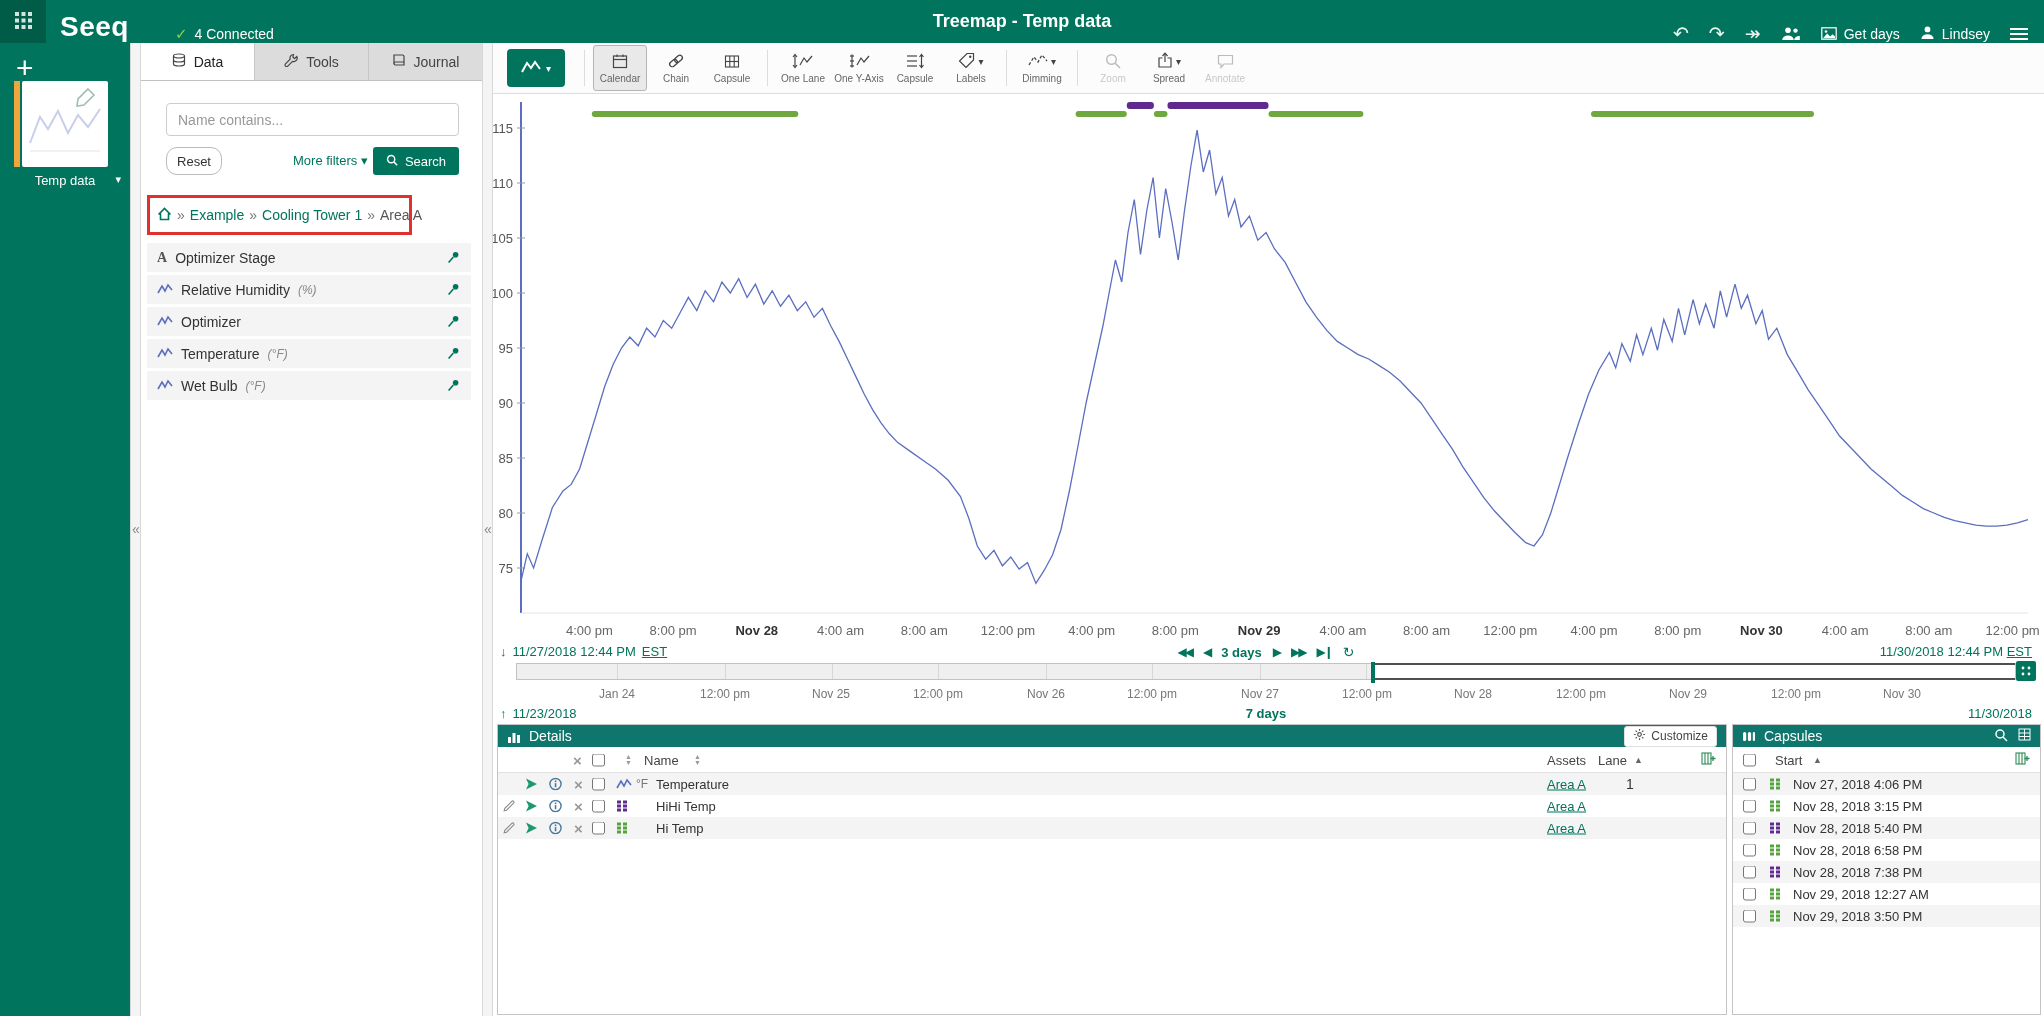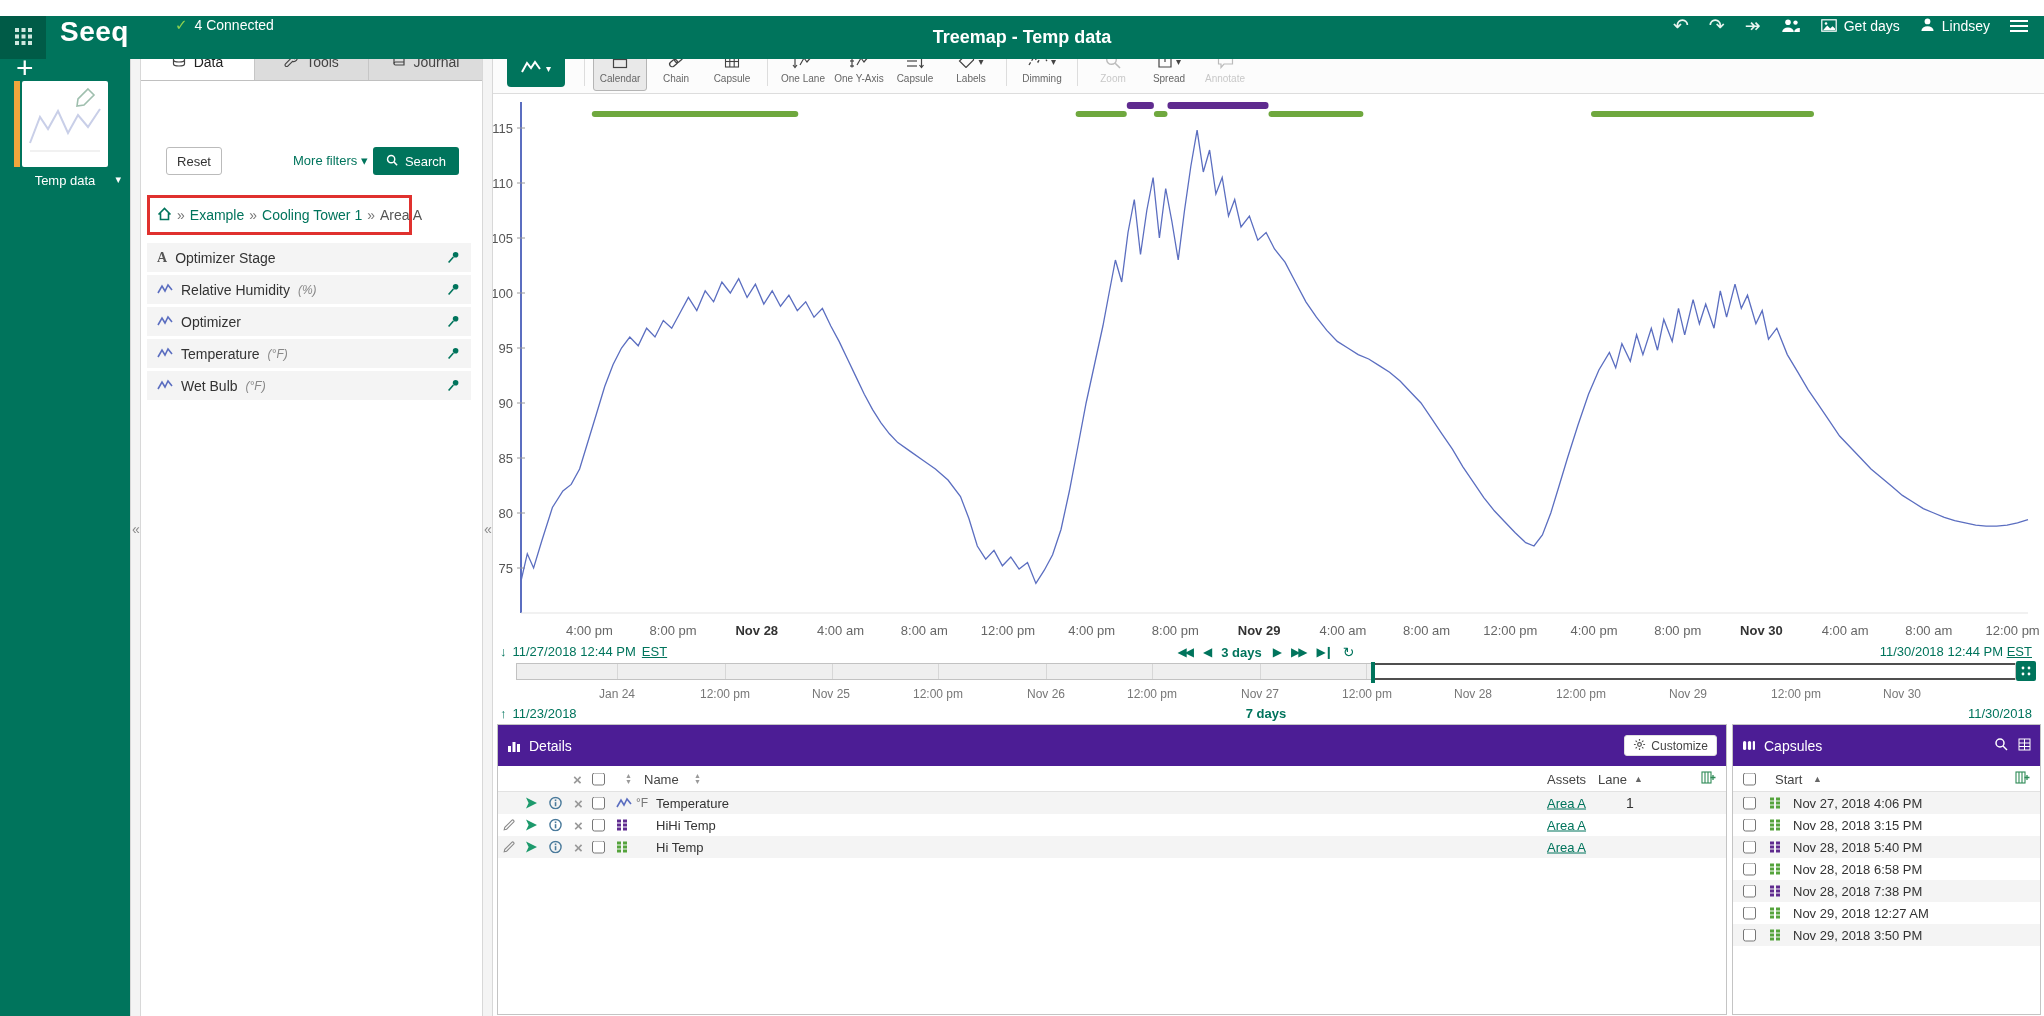--- a/index.html
+++ b/index.html
@@ -1,19 +1,19 @@
 <!DOCTYPE html>
 <html><head>
 <meta charset="utf-8">
 <style>
 *{margin:0;padding:0;box-sizing:border-box}
 body{font-family:"Liberation Sans","DejaVu Sans",sans-serif;background:#ddd}
 #app{position:relative;width:2044px;height:1016px;background:#fff;overflow:hidden;font-size:14px;color:#333}
 
-.topbar{position:absolute;left:0;top:16px;width:2044px;height:43px;background:#00745c;display:flex;align-items:flex-start;color:#fff;z-index:30}
+.topbar{position:absolute;left:0;top:0;width:2044px;height:43px;background:#00745c;display:flex;align-items:flex-end;color:#fff;z-index:30}
 .apps-btn{width:46px;height:43px;background:#005b47;display:flex;align-items:center;justify-content:center;cursor:pointer;flex:0 0 auto}
 .logo{font-size:28px;font-weight:bold;margin-left:14px;letter-spacing:.5px}
 .connected{display:flex;align-items:center;gap:7px;margin-left:46px;font-size:14px}
 .connected .chk{color:#8fd14f;font-weight:bold;font-size:15px}
 .tb-title{position:absolute;left:50%;top:0;height:43px;display:flex;align-items:center;transform:translateX(-50%);font-weight:bold;font-size:18px;white-space:nowrap}
 .tb-right{margin-left:auto;display:flex;align-items:center;gap:20px;padding-right:16px}
 .tb-ic{font-size:19px;line-height:1;cursor:pointer;display:flex;align-items:center;gap:7px;color:#eaf5f0}
 .tb-ic .lbl{font-size:14px;color:#fff}
 .hamb{display:flex;flex-direction:column;gap:3px;cursor:pointer}
 .hamb i{display:block;width:18px;height:2px;background:#fff}
@@ -28,21 +28,21 @@
 .gutter{position:absolute;top:43px;bottom:0;width:11px;background:#f4f4f4;border-left:1px solid #d8d8d8;border-right:1px solid #d8d8d8;z-index:15}
 .gutter .col{position:absolute;top:478px;left:1px;color:#8a8a8a;font-size:14px;cursor:pointer}
 
 .sidepanel{position:absolute;left:141px;top:43px;width:341px;bottom:0;background:#fff;z-index:10}
 .tabs{height:38px;background:#dcdcdc;display:flex;border-bottom:1px solid #c0c0c0}
 .tab{flex:1;display:flex;align-items:center;justify-content:center;gap:8px;font-size:14px;color:#444;border-right:1px solid #c6c6c6;cursor:pointer}
 .tab:last-child{border-right:none}
 .tab.active{background:#fff;color:#222}
 .search-input{position:absolute;left:25px;top:60px;width:293px;height:33px;border:1px solid #ccc;border-radius:4px;padding:0 11px;font-size:14px;font-family:inherit;color:#333}
 .search-input::placeholder{color:#999}
-.reset-btn{position:absolute;left:25px;top:104px;width:56px;height:28px;background:#fff;border:1px solid #bbb;border-radius:3px;font-size:13px;color:#333;display:flex;align-items:center;justify-content:center;cursor:pointer}
+.reset-btn{position:absolute;left:25px;top:104px;width:56px;height:28px;background:#fff;border:1px solid #bbb;border-radius:11px;font-size:13px;color:#333;display:flex;align-items:center;justify-content:center;cursor:pointer}
 .morefilters{position:absolute;left:152px;top:110px;color:#00745c;font-size:13px;cursor:pointer}
 .search-btn{position:absolute;left:232px;top:104px;width:86px;height:28px;background:#00745c;border:none;border-radius:3px;color:#fff;font-size:13px;display:flex;align-items:center;justify-content:center;gap:7px;cursor:pointer}
 .bcrumb{position:absolute;left:6px;top:152px;width:265px;height:40px;border:3px solid #e0312e;display:flex;align-items:center;gap:5px;padding:0 7px;font-size:14px;white-space:nowrap;background:#fff}
 .bcrumb a{color:#00745c;text-decoration:none;cursor:pointer}
 .bcrumb .sep{color:#777}
 .bcrumb .cur{color:#555}
 .signal-list{position:absolute;left:6px;top:200px;width:324px}
 .sigrow{height:29px;margin-bottom:3px;background:#f4f4f4;display:flex;align-items:center;gap:8px;padding:0 10px;cursor:pointer}
 .sigrow .sname{font-size:14px;color:#333}
 .sigrow .sunit{font-size:12px;color:#888;font-style:italic}
@@ -74,21 +74,21 @@
 .ohand{position:absolute;top:-2px;width:4px;height:21px;background:#00745c;cursor:ew-resize}
 .gripper{position:absolute;left:2016px;top:661px;width:20px;height:20px;background:#00745c;border-radius:2px;cursor:ew-resize;display:flex;align-items:center;justify-content:center}
 #overview-labels{position:absolute;left:0;top:687px;width:2044px;height:15px}
 .olbl{position:absolute;transform:translateX(-50%);font-size:12px;color:#777;white-space:nowrap}
 .rangerow2{position:absolute;left:0;top:706px;width:2044px;height:17px;font-size:13px;color:#00745c}
 .rangerow2 .lft{position:absolute;left:500px;display:flex;gap:6px}
 .rangerow2 .ctr{position:absolute;left:1266px;transform:translateX(-50%);font-weight:bold}
 .rangerow2 .rgt{position:absolute;right:12px}
 
 .panel{position:absolute;top:724px;background:#fff;border:1px solid #c4c4c4}
-.panel-head{height:41px;background:#4c1d95;color:#fff;display:flex;align-items:center;gap:8px;padding:0 9px;font-size:14px}
+.panel-head{height:22px;background:#0f766e;color:#fff;display:flex;align-items:center;gap:8px;padding:0 9px;font-size:14px}
 .customize{margin-left:auto;background:#fff;color:#444;font-size:12px;height:21px;padding:0 8px;border-radius:3px;display:flex;align-items:center;gap:5px;cursor:pointer;border:1px solid #e0e0e0}
 .thead{position:relative;height:26px;border-bottom:1px solid #e2e2e2;font-size:13px;color:#444}
 .hc{position:absolute;top:50%;transform:translateY(-50%)}
 .sortg{display:inline-flex;flex-direction:column;font-size:7px;line-height:6px;color:#999;cursor:pointer}
 .sortup{font-size:9px;color:#666}
 .drow,.crow{position:relative;height:22px}
 .drow.alt,.crow.alt{background:#f4f4f4}
 .c{position:absolute;top:50%;transform:translateY(-50%);display:flex;align-items:center}
 .xic{color:#999;font-size:15px;font-weight:bold;cursor:pointer;line-height:1}
 .drow .unit{font-size:12px;color:#777}
@@ -213,20 +213,21 @@
           <svg width="14" height="14" viewBox="0 0 14 14">
               <g fill="none" stroke="#444" stroke-width="1.2">
                 <path d="M2 2 h8.5 a1.5 1.5 0 0 1 1.5 1.5 V12 H3.5 A1.5 1.5 0 0 1 2 10.5 Z"></path>
                 <path d="M2 10.5 A1.5 1.5 0 0 1 3.5 9 H12"></path>
               </g>
             </svg>
         </span>
         <span>Journal</span>
       </div>
     </div>
+    <input class="search-input" type="text" placeholder="Name contains..." style="">
     <div class="reset-btn">Reset</div>
     <div class="morefilters"><span>More filters</span> ▾</div>
     <div class="search-btn">
       <span>
         <svg width="12" height="12" viewBox="0 0 14 14">
             <circle cx="6" cy="6" r="4.2" fill="none" stroke="#fff" stroke-width="1.7"></circle>
             <line x1="9.2" y1="9.2" x2="13" y2="13" stroke="#fff" stroke-width="1.7"></line>
           </svg>
       </span>
       <span>Search</span>

